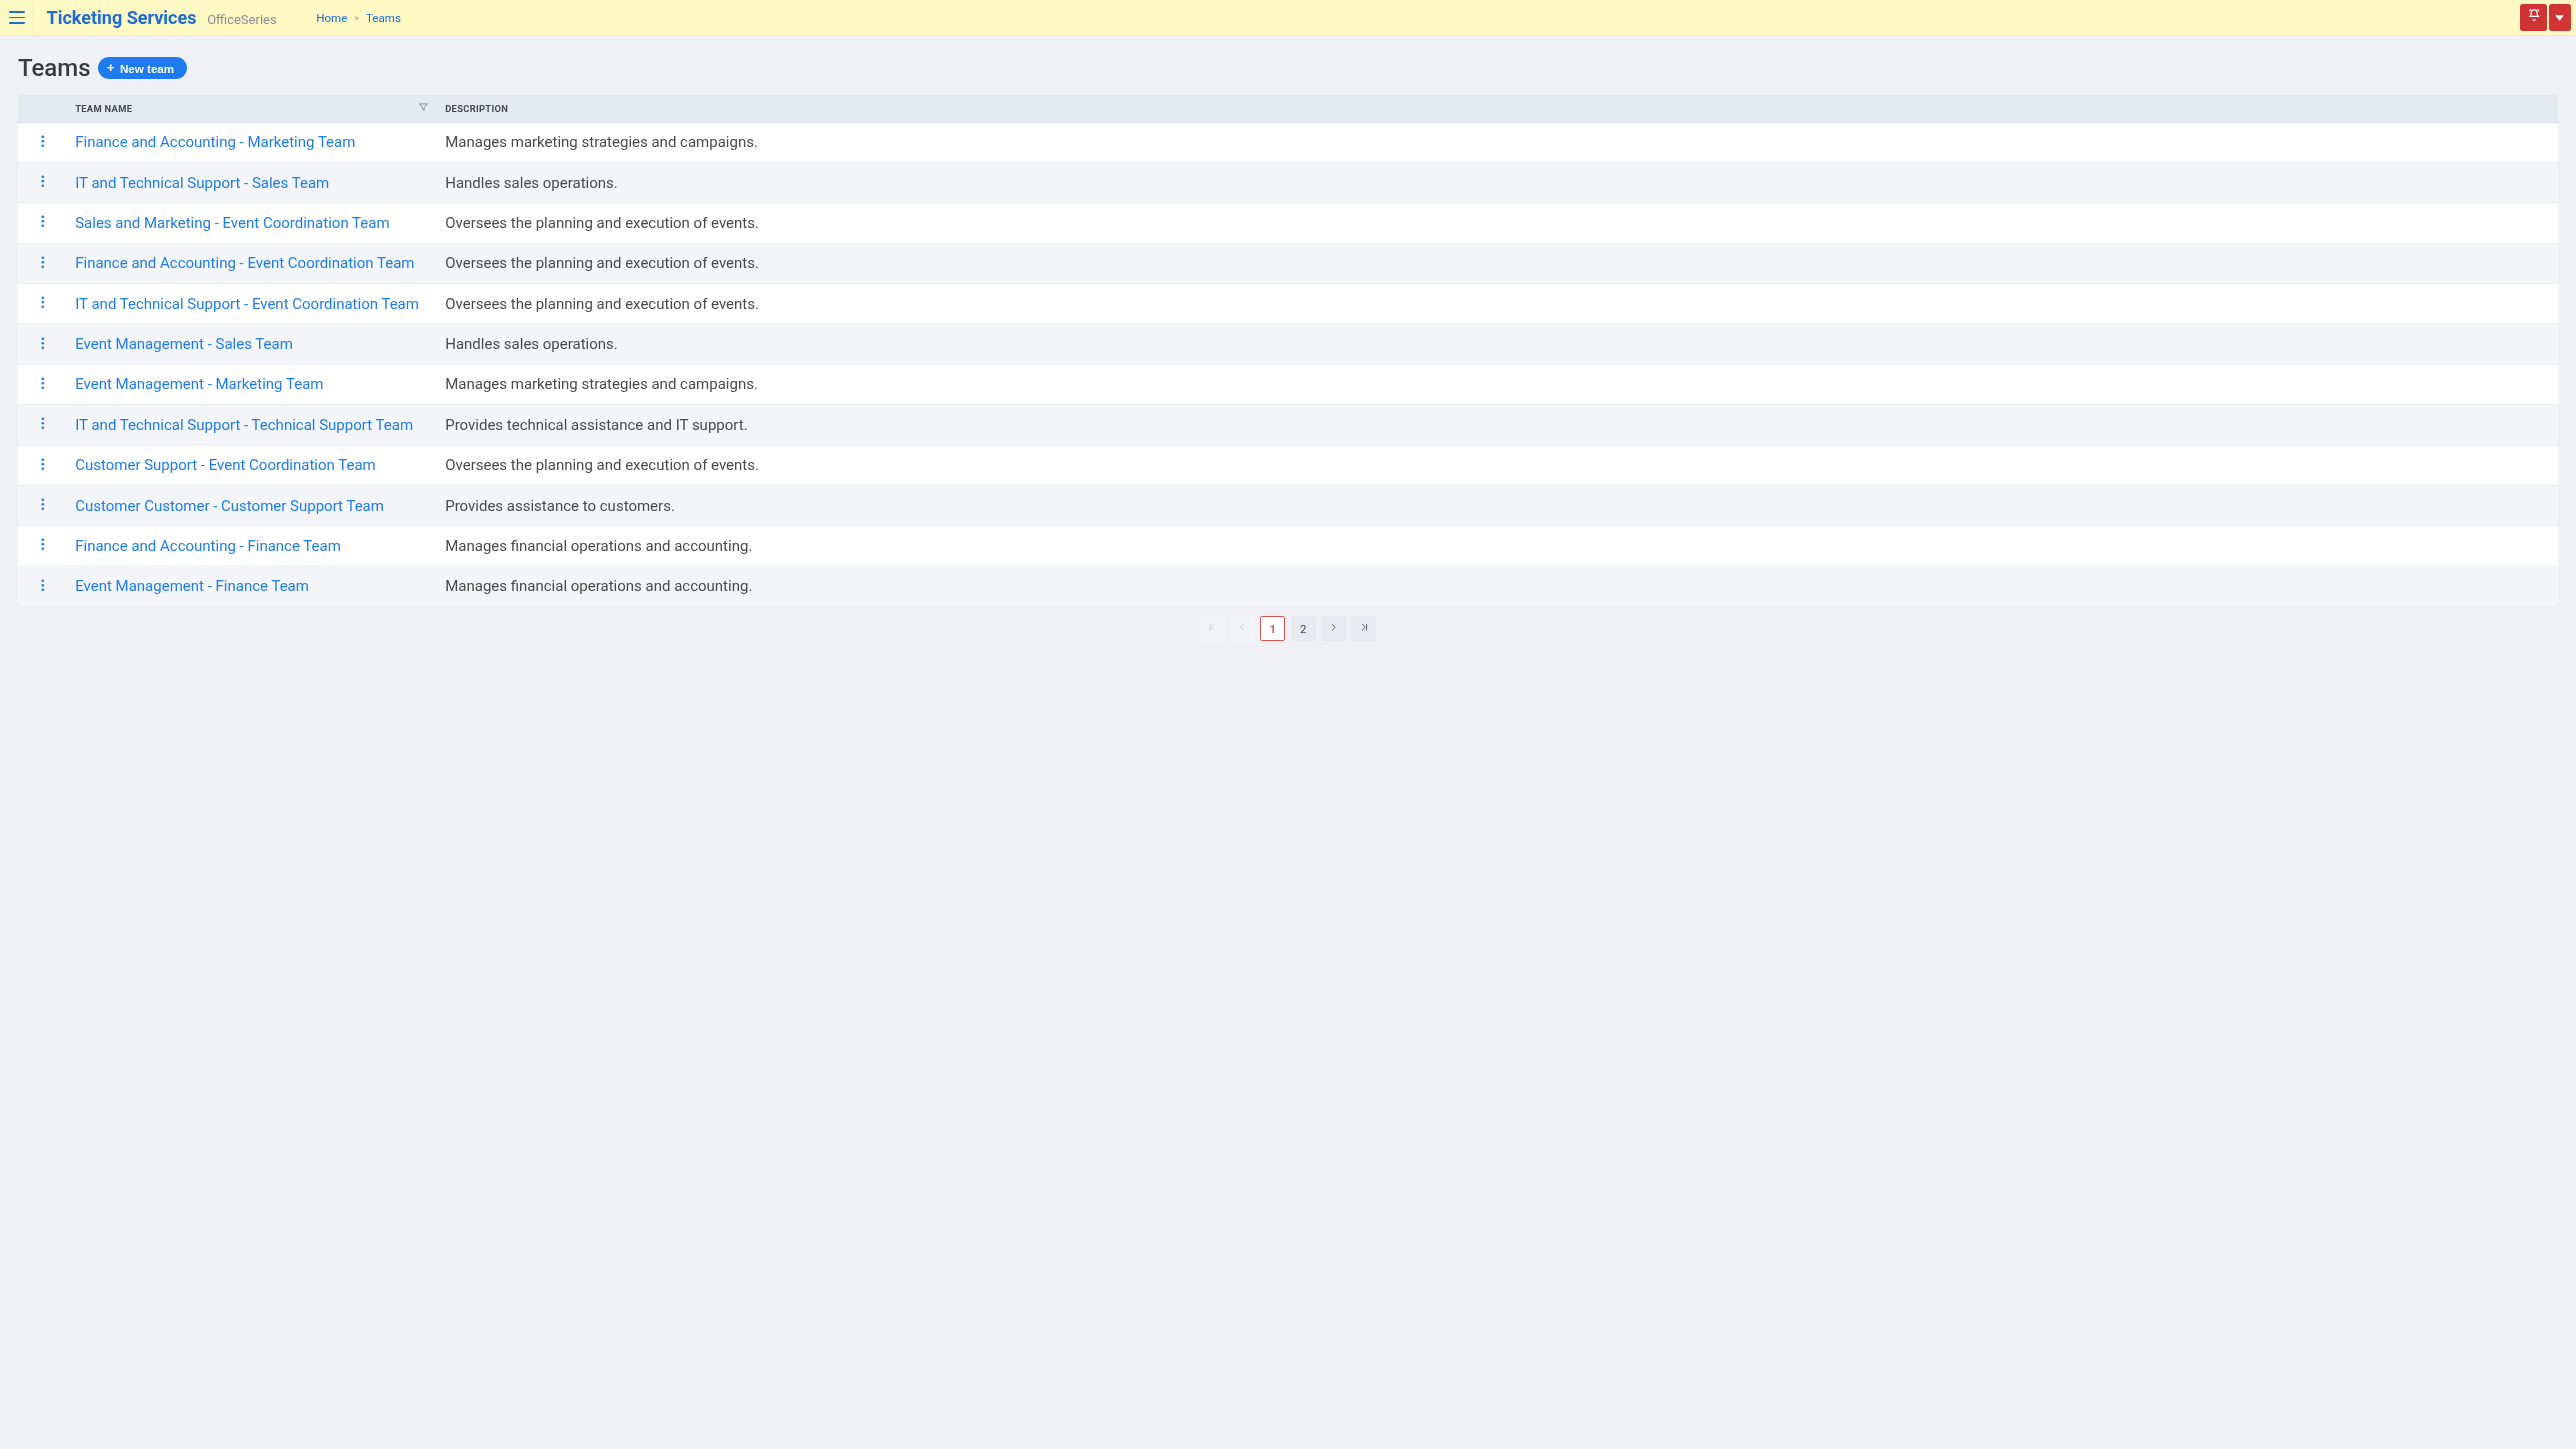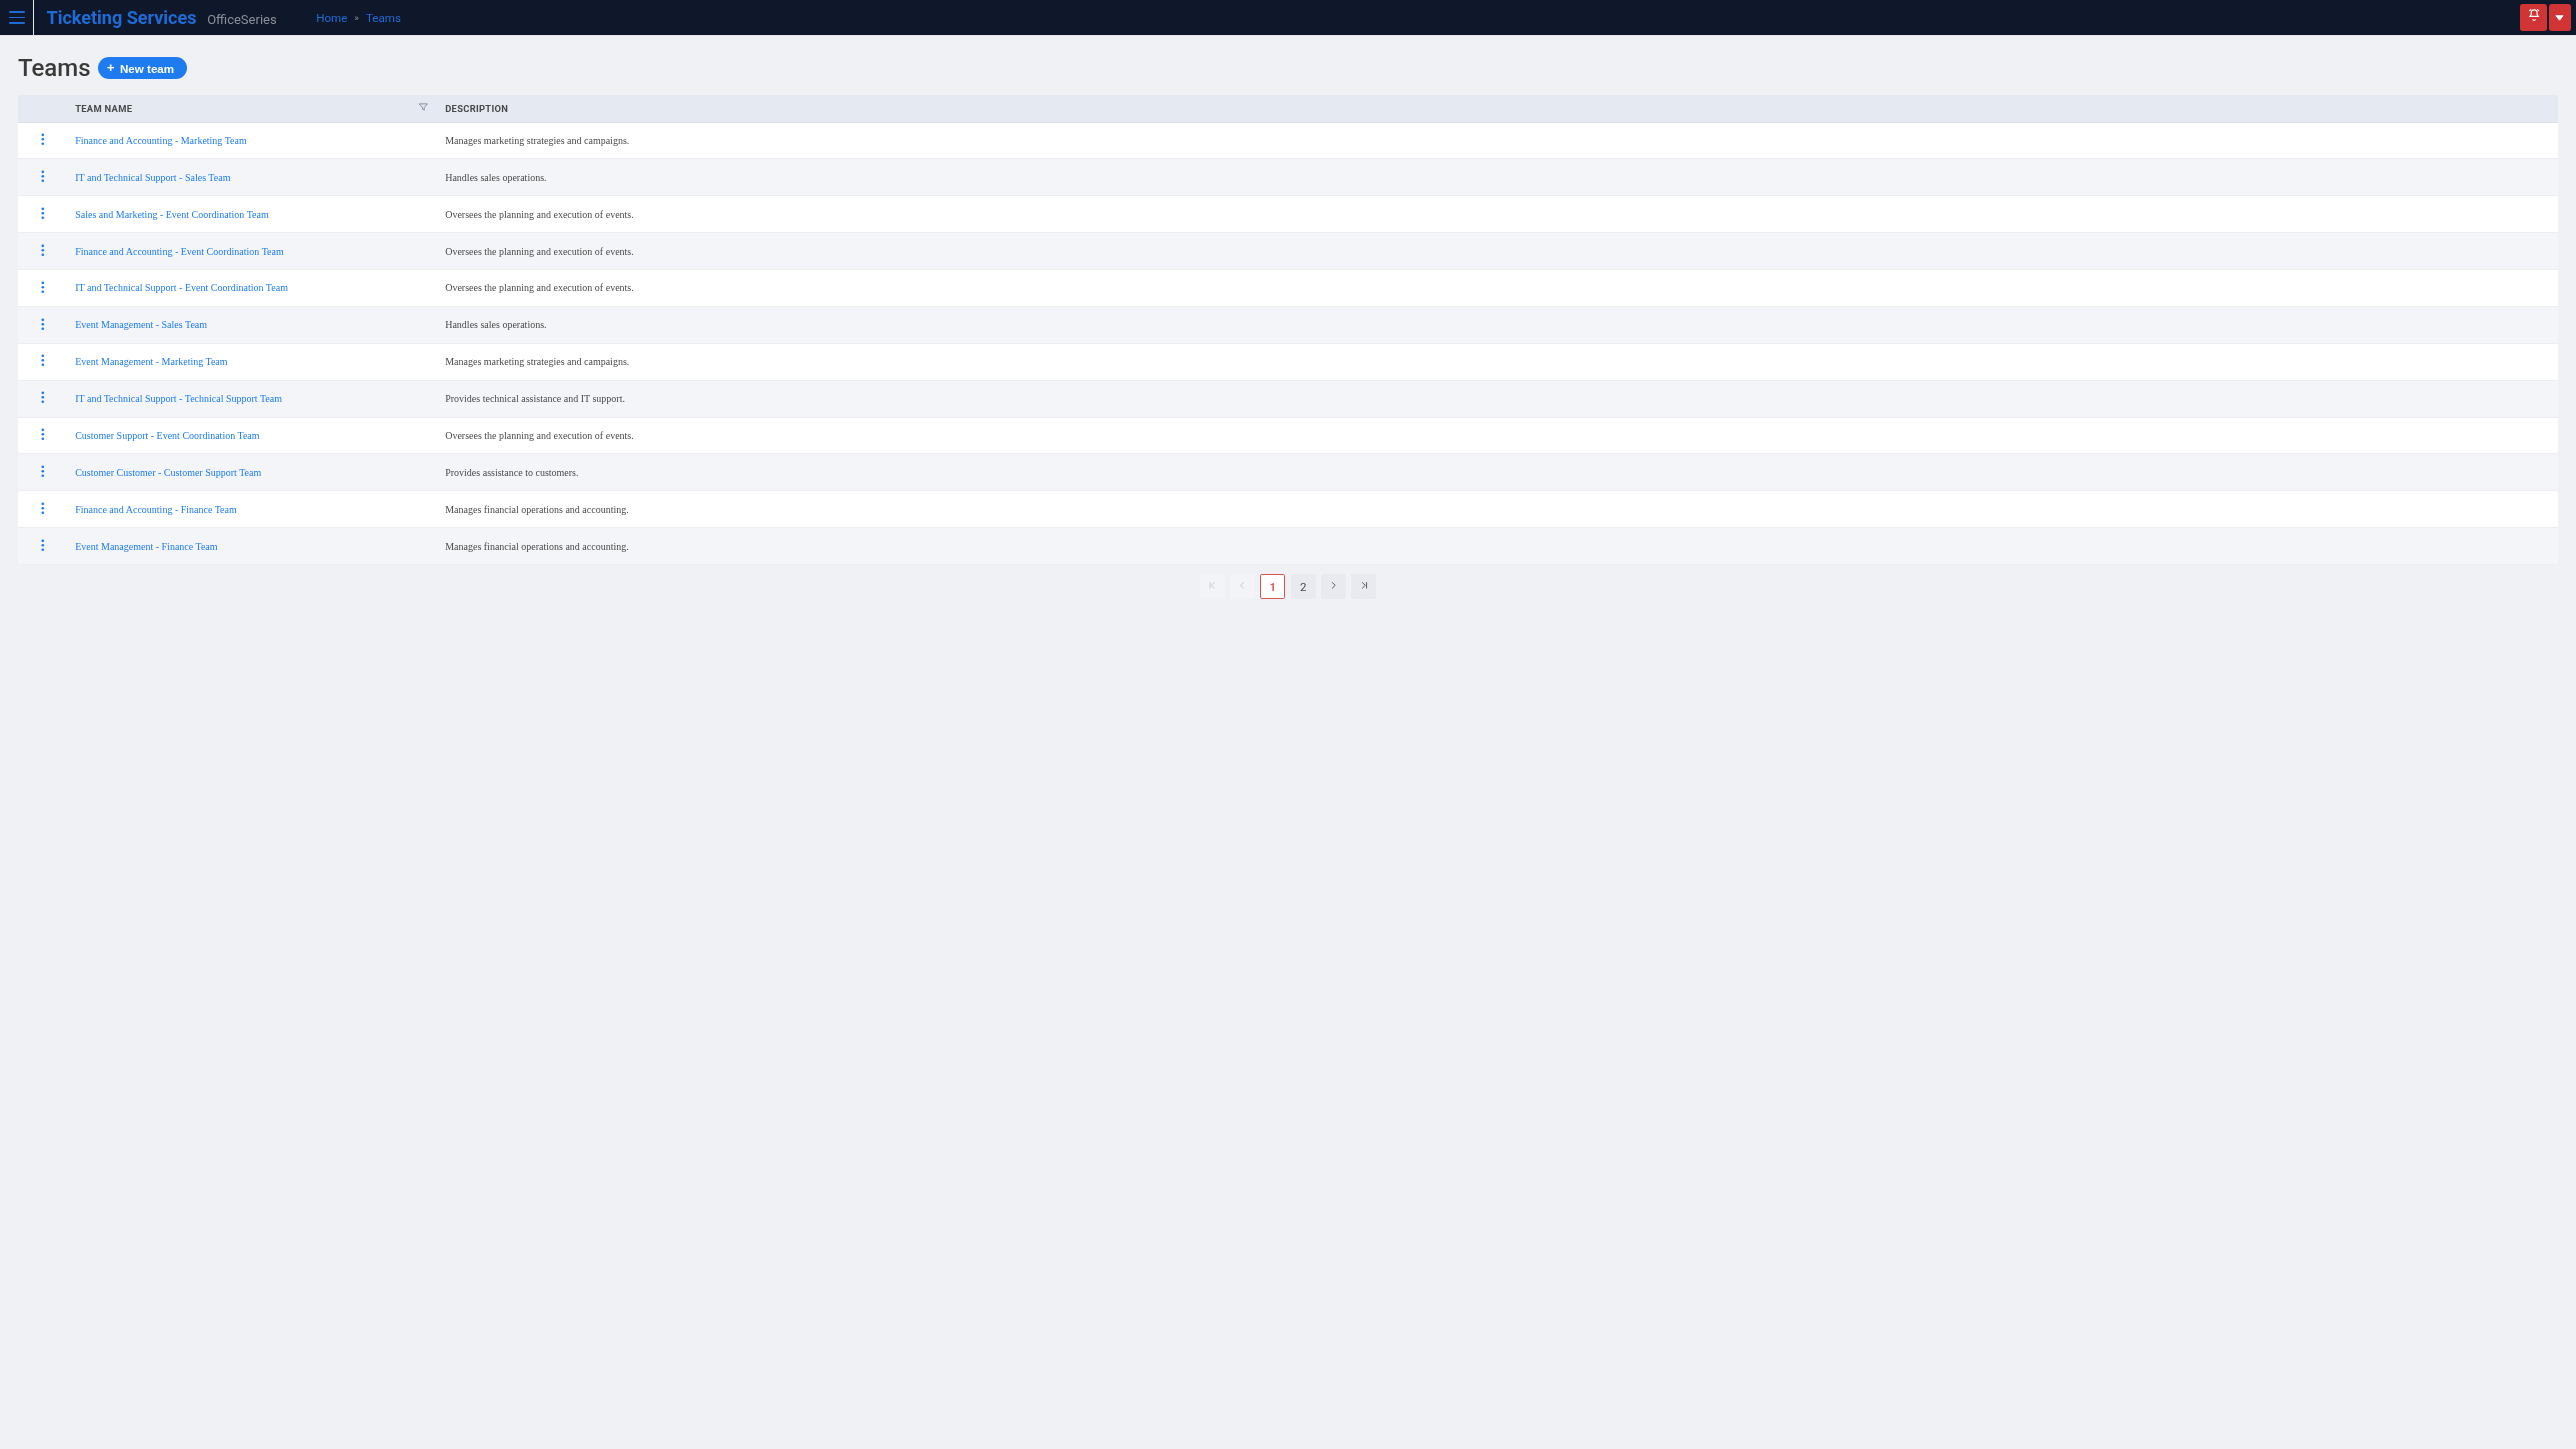--- a/index.html
+++ b/index.html
@@ -7,21 +7,21 @@
   body {
     font-family: -apple-system, BlinkMacSystemFont, "Segoe UI", Roboto, "Helvetica Neue", Arial, sans-serif;
     font-size: 12.5px;
     color: #414141;
     background: #f0f1f4;
   }
 
   
   .topbar {
     height: 36px;
-    background: #0f172a;
+    background: #fef9c3;
     display: flex;
     align-items: center;
     border-bottom: 0.9px solid #e5e7eb;
     position: relative;
   }
   .hamburger-wrap {
     width: 34px;
     height: 36px;
     display: flex;
     align-items: center;
@@ -115,25 +115,24 @@
   .col-desc {}
   .filter-icon {
     position: absolute; right: 9px; top: 50%; transform: translateY(-50%);
     cursor: pointer;
   }
   .filter-icon svg { stroke: #7a8594; }
 
   .table tbody tr:nth-child(even) td { background: #f3f5f8; }
   .table tbody td {
     padding: 10.7px 7.2px;
-    font-size: 10px;
+    font-size: 15px;
     color: #4a4a4a;
     border-bottom: 0.9px solid #eceef2;
     vertical-align: middle;
-    font-family: Liberation Serif, serif;
   }
   .row-menu {
     display: flex; justify-content: center; align-items: center;
     cursor: pointer;
   }
   .row-menu svg circle { fill: #1e7cf0; }
   .team-link {
     color: #1e7cf0;
     text-decoration: none;
     cursor: pointer;

